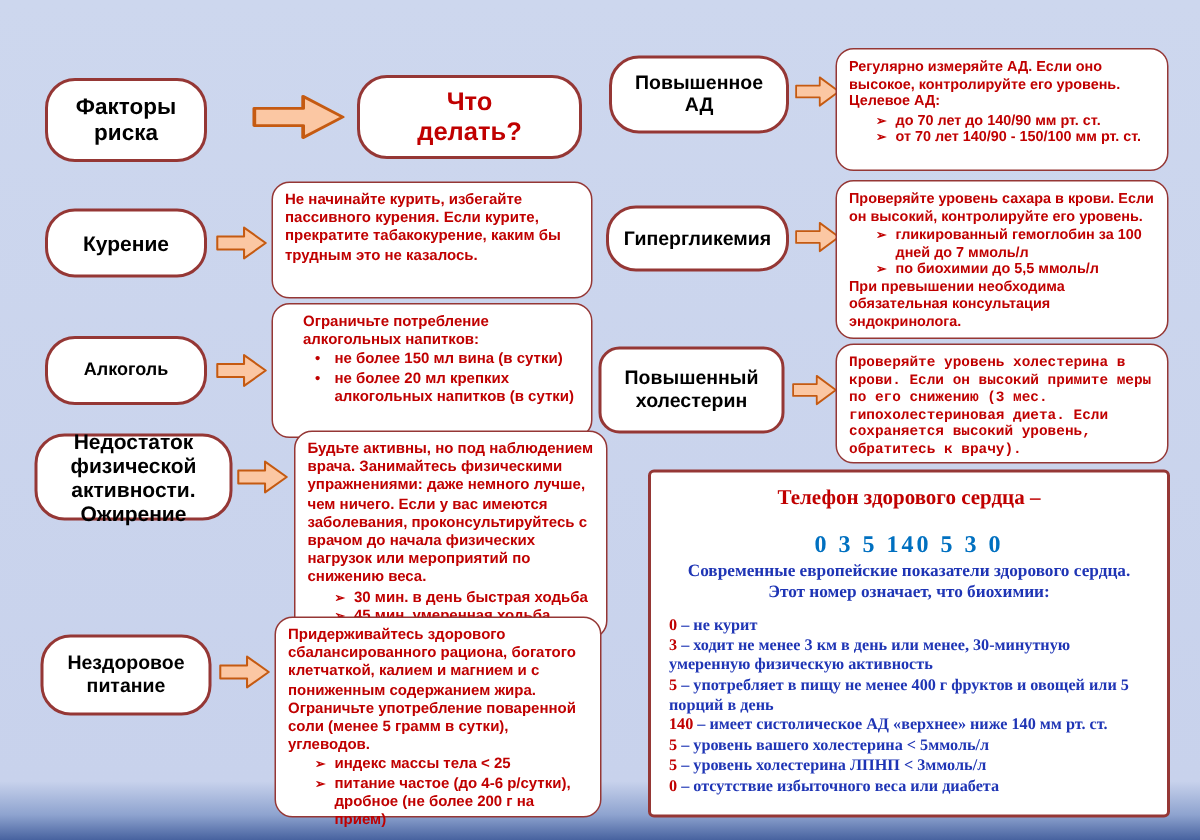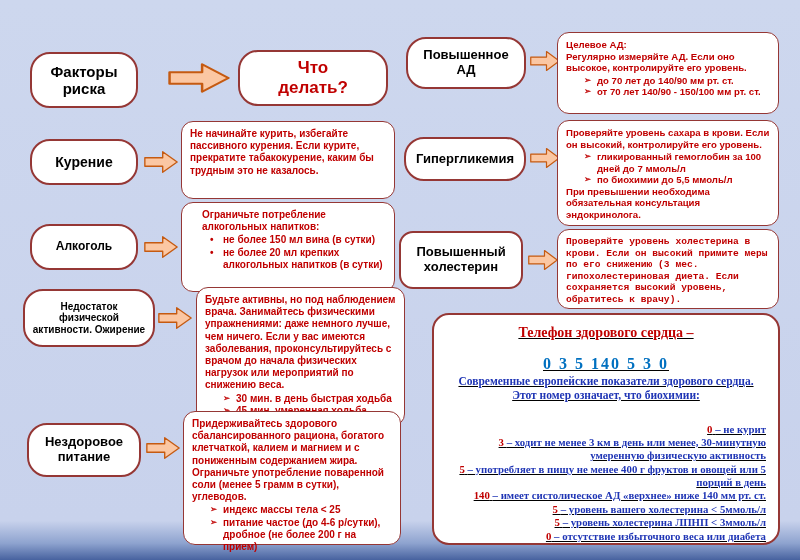--- a/index.html
+++ b/index.html
@@ -28,28 +28,28 @@
   .advice.small { font-size:9.6px; line-height:1.2; }
   .advice ul { list-style:none; margin:1px 0 0 18px; }
   .advice ul.tight { margin-left:8px; }
   .advice li { position:relative; padding-left:13px; }
   .advice li::before { content:"\27A2"; position:absolute; left:0; top:0; font-size:8.5px; }
   .advice.dots li::before { content:"\2022"; font-size:10px; }
   .arrow { position:absolute; }
   .arrow svg { width:100%; height:100%; display:block; }
   .arrow path { fill:var(--arrow-fill,#fbc7a3); stroke:var(--arrow-stroke,#c55a11); stroke-width:1.6; stroke-linejoin:round; }
   .heart-box {
-    border-radius:17px; border-width:2.5px;
+    border-radius:4px; border-width:2.5px;
     font-family:"Liberation Serif", serif;
-    padding:10px 12px 6px 12px; text-align:center;text-decoration:underline;
+    padding:10px 12px 6px 12px; text-align:center;
   }
   .hp-title { color:var(--advice-text,#c00000); font-weight:bold; font-size:14px; }
   .hp-number { color:var(--phone-blue,#0070c0); font-weight:bold; font-size:16px; letter-spacing:2px; margin-top:14px; }
   .hp-subtitle { color:var(--blue-text,#1f35b5); font-weight:bold; font-size:11.5px; line-height:1.2; margin-top:2px; }
-  .hp-items { text-align:right; margin-top:20px; }
+  .hp-items { text-align:left; margin-top:8px; }
   .hp-item { font-size:10.8px; line-height:1.24; font-weight:bold; }
   .hp-num { color:var(--advice-text,#c00000); }
   .hp-text { color:var(--blue-text,#1f35b5); }
 </style>
 </head>
 <body>
 
 <div class="page">
 
   <div class="box factor" style="left:30px; top:52px; width:108px; height:56px; font-size:15px;">
@@ -89,21 +89,21 @@
       </svg>
   </div>
   <div class="box advice dots" style="left:181px; top:202px; width:214px; height:90px;padding-left:20px;">
     <p>Ограничьте потребление алкогольных напитков:</p>
     <ul class="tight">
       <li>не более 150 мл вина (в сутки)</li>
       <li>не более 20 мл крепких алкогольных напитков (в сутки)</li>
     </ul>
   </div>
 
-  <div class="box factor" style="left:23px; top:289px; width:132px; height:58px; font-size:10px;">
+  <div class="box factor" style="left:23px; top:289px; width:132px; height:58px; font-size:14px;">
     <span>Недостаток физической активности. Ожирение</span>
   </div>
   <div class="arrow" style="left:158px; top:306px; width:34px; height:24px;">
     <svg viewBox="0 0 40 28" preserveAspectRatio="none">
         <path d="M1 9 L22 9 L22 2 L39 14 L22 26 L22 19 L1 19 Z"></path>
       </svg>
   </div>
   <div class="box advice" style="left:196px; top:287px; width:209px; height:139px;">
     <p>Будьте активны, но под наблюдением врача. Занимайтесь физическими упражнениями: даже немного лучше, чем ничего. Если у вас имеются заболевания, проконсультируйтесь с врачом до начала физических нагрузок или мероприятий по снижению веса.</p>
     <ul>
@@ -133,22 +133,22 @@
   <div class="box factor" style="left:406px; top:37px; width:120px; height:52px; font-size:13px;">
     <span>Повышенное
 АД</span>
   </div>
   <div class="arrow" style="left:530px; top:50px; width:30px; height:22px;">
     <svg viewBox="0 0 40 28" preserveAspectRatio="none">
         <path d="M1 9 L22 9 L22 2 L39 14 L22 26 L22 19 L1 19 Z"></path>
       </svg>
   </div>
   <div class="box advice small" style="left:557px; top:32px; width:222px; height:82px;">
+    <p>Регулярно измеряйте АД. Если оно высокое, контролируйте его уровень.</p>
     <p>Целевое АД:</p>
-    <p>Регулярно измеряйте АД. Если оно высокое, контролируйте его уровень.</p>
     <ul>
       <li>до 70 лет до 140/90 мм рт. ст.</li>
       <li>от 70 лет 140/90 - 150/100 мм рт. ст.</li>
     </ul>
   </div>
 
   <div class="box factor" style="left:404px; top:137px; width:122px; height:44px; font-size:13px;">
     <span>Гипергликемия</span>
   </div>
   <div class="arrow" style="left:530px; top:147px; width:30px; height:22px;">

